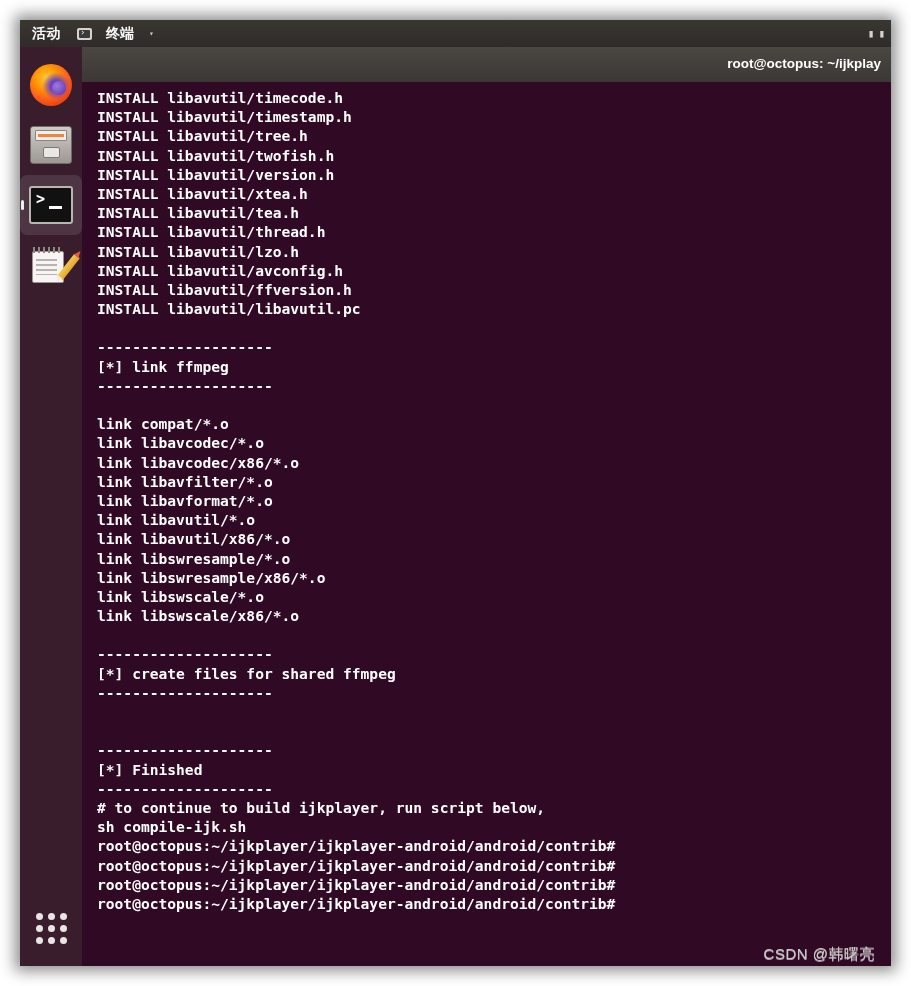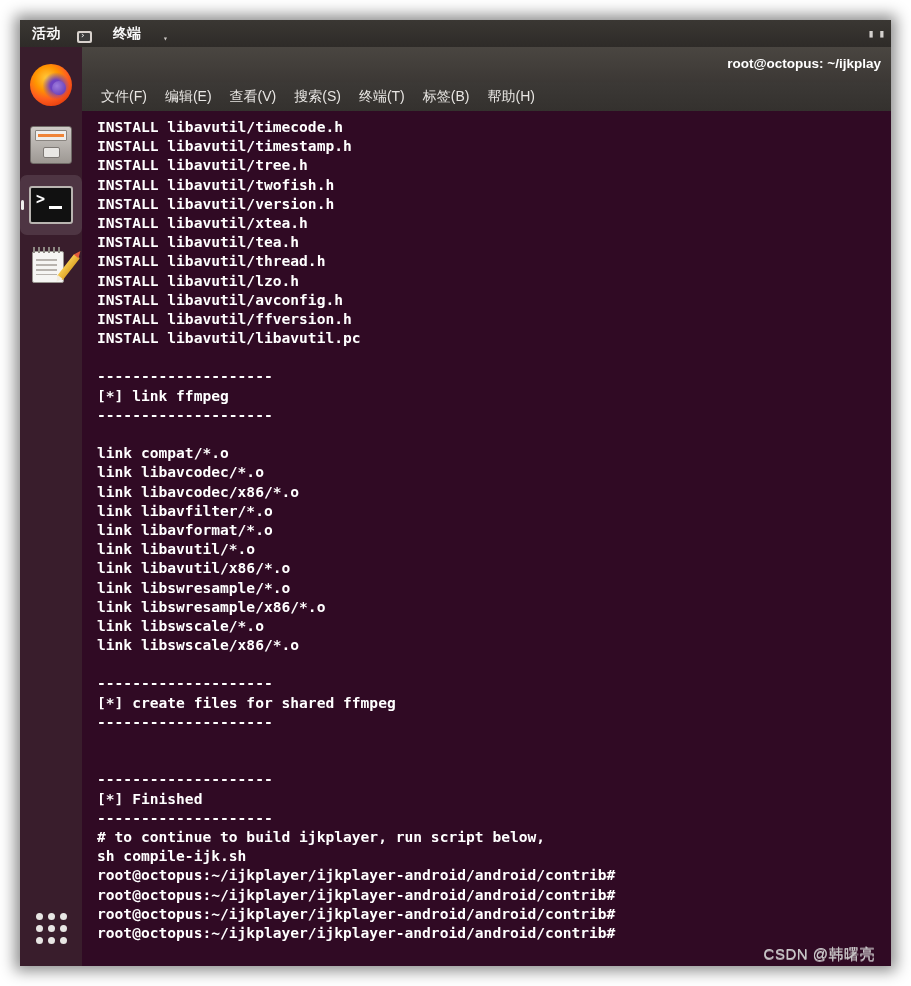--- a/index.html
+++ b/index.html
@@ -42,22 +42,22 @@
     font-family: Liberation Mono, monospace;
   }
   #topbar .activities {
     padding: 0 10px 0 12px;
     font-weight: bold;
     color: #f7f7f7;
     letter-spacing: .5px;
   }
   #topbar .appmenu {
     display: flex;
-    align-items: flex-end;
-    gap: 21px;
+    align-items: center;
+    gap: 14px;
     padding: 0 6px;
   }
   .mini-term-icon {
     width: 15px; height: 12px;
     background: #d8d2cd;
     border-radius: 2px;
     position: relative;
     display: inline-block;
   }
   .mini-term-icon::before {
@@ -430,29 +430,20 @@
       </span>
     </div>
   </div>
 
   <div id="terminal-window">
 
     <div id="title-bar">
       <div id="window-title">root@octopus: ~/ijkplay</div>
     </div>
 
-    <div id="menu-bar">
-      <div class="menu-item">文件(F)</div>
-      <div class="menu-item">编辑(E)</div>
-      <div class="menu-item">查看(V)</div>
-      <div class="menu-item">搜索(S)</div>
-      <div class="menu-item">终端(T)</div>
-      <div class="menu-item">标签(B)</div>
-      <div class="menu-item">帮助(H)</div>
-    </div>
 
 
     <div id="term-body"><div class="term-line">INSTALL libavutil/timecode.h</div><div class="term-line">INSTALL libavutil/timestamp.h</div><div class="term-line">INSTALL libavutil/tree.h</div><div class="term-line">INSTALL libavutil/twofish.h</div><div class="term-line">INSTALL libavutil/version.h</div><div class="term-line">INSTALL libavutil/xtea.h</div><div class="term-line">INSTALL libavutil/tea.h</div><div class="term-line">INSTALL libavutil/thread.h</div><div class="term-line">INSTALL libavutil/lzo.h</div><div class="term-line">INSTALL libavutil/avconfig.h</div><div class="term-line">INSTALL libavutil/ffversion.h</div><div class="term-line">INSTALL libavutil/libavutil.pc</div><div class="term-line blank">&nbsp;</div><div class="term-line">--------------------</div><div class="term-line">[*] link ffmpeg</div><div class="term-line">--------------------</div><div class="term-line blank">&nbsp;</div><div class="term-line">link compat/*.o</div><div class="term-line">link libavcodec/*.o</div><div class="term-line">link libavcodec/x86/*.o</div><div class="term-line">link libavfilter/*.o</div><div class="term-line">link libavformat/*.o</div><div class="term-line">link libavutil/*.o</div><div class="term-line">link libavutil/x86/*.o</div><div class="term-line">link libswresample/*.o</div><div class="term-line">link libswresample/x86/*.o</div><div class="term-line">link libswscale/*.o</div><div class="term-line">link libswscale/x86/*.o</div><div class="term-line blank">&nbsp;</div><div class="term-line">--------------------</div><div class="term-line">[*] create files for shared ffmpeg</div><div class="term-line">--------------------</div><div class="term-line blank">&nbsp;</div><div class="term-line blank">&nbsp;</div><div class="term-line">--------------------</div><div class="term-line">[*] Finished</div><div class="term-line">--------------------</div><div class="term-line"># to continue to build ijkplayer, run script below,</div><div class="term-line">sh compile-ijk.sh</div><div class="term-line">root@octopus:~/ijkplayer/ijkplayer-android/android/contrib#</div><div class="term-line">root@octopus:~/ijkplayer/ijkplayer-android/android/contrib#</div><div class="term-line">root@octopus:~/ijkplayer/ijkplayer-android/android/contrib#</div><div class="term-line">root@octopus:~/ijkplayer/ijkplayer-android/android/contrib#</div></div>
 
   </div>
 
   <div id="watermark">CSDN @韩曙亮</div>
 
 </div>
 

